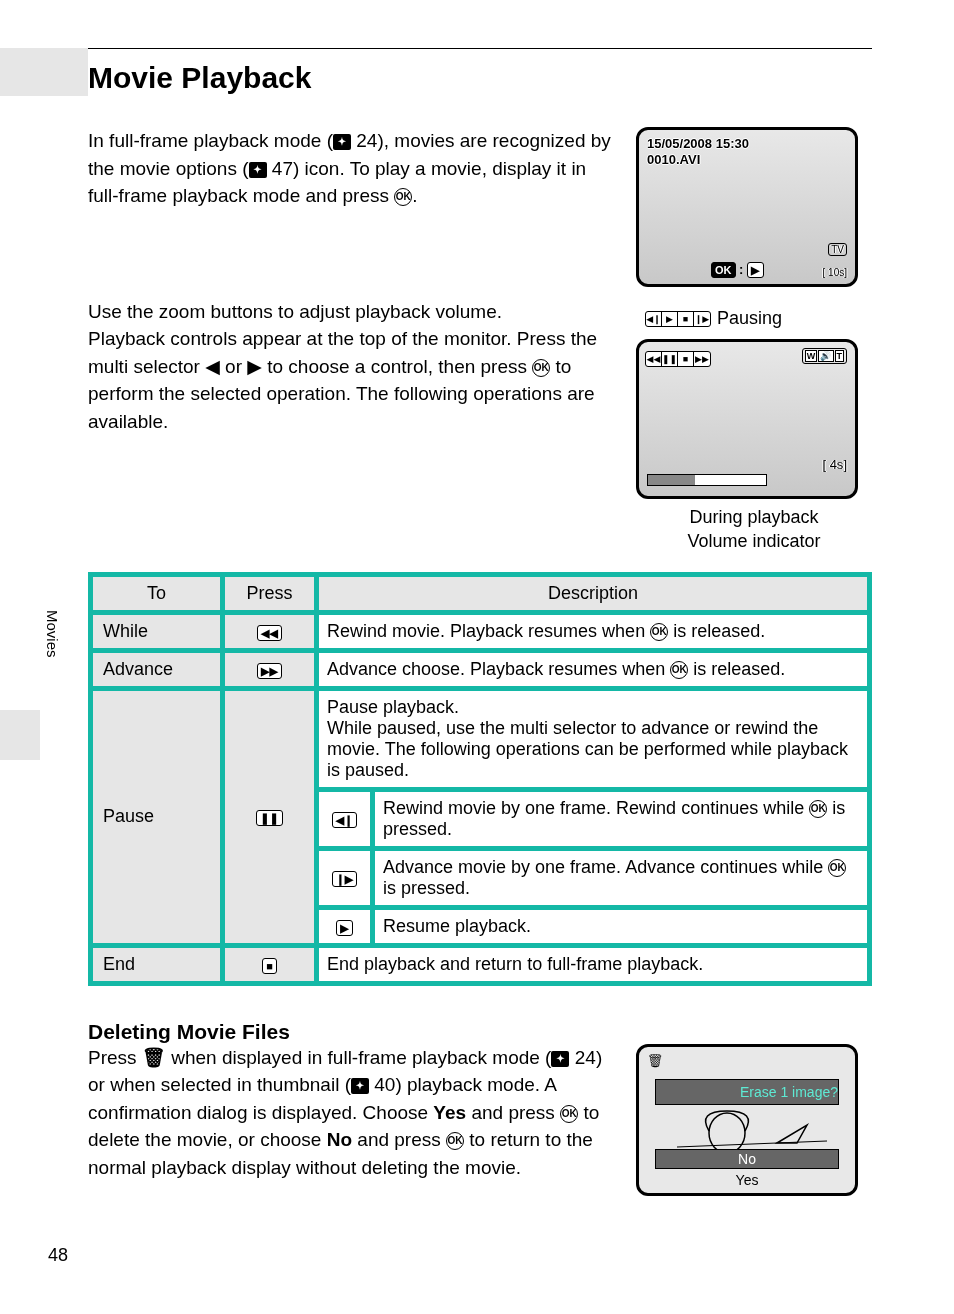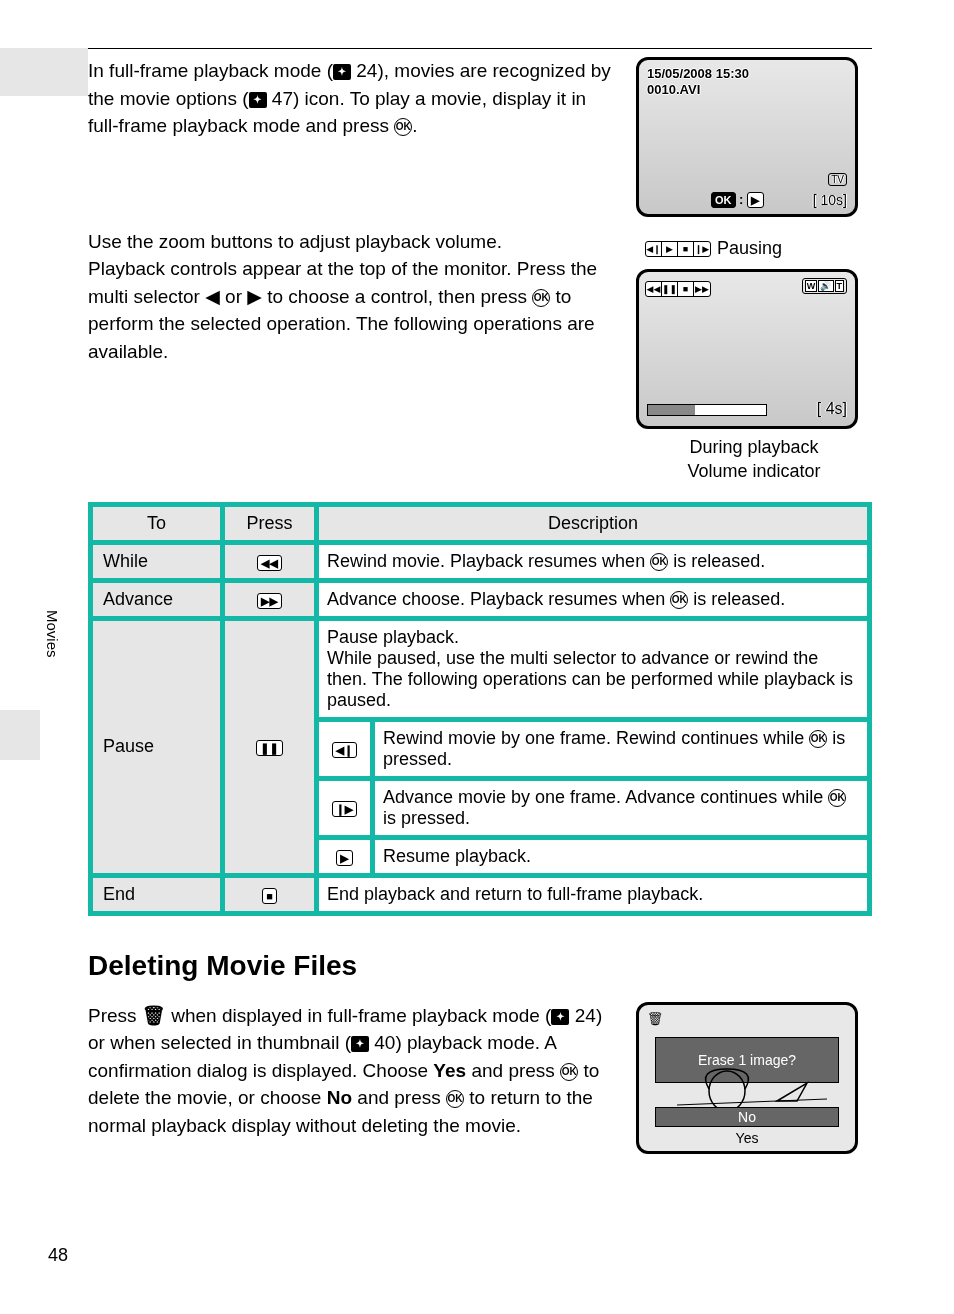--- a/index.html
+++ b/index.html
@@ -52,21 +52,21 @@
     height: 160px;
     border: 3px solid #000;
     border-radius: 12px;
     background: linear-gradient(#e8e8e8, #c8c8c8);
     position: relative;
   }
   .screen .date { position: absolute; left: 8px; top: 6px; font-size: 13px; font-weight: 700; color: #000; text-shadow: 1px 0 #fff, -1px 0 #fff, 0 1px #fff, 0 -1px #fff; }
   .screen .fname { position: absolute; left: 8px; top: 22px; font-size: 13px; font-weight: 700; color: #000; text-shadow: 1px 0 #fff, -1px 0 #fff, 0 1px #fff, 0 -1px #fff; }
   .screen .okplay { position: absolute; left: 72px; bottom: 6px; font-size: 13px; font-weight: 700; }
   .screen .br1 { position: absolute; right: 8px; bottom: 28px; font-size: 10px; border: 1.5px solid #000; border-radius: 3px; padding: 0 2px; color:#000; text-shadow: 1px 0 #fff, -1px 0 #fff;}
-  .screen .br2 { position: absolute; right: 8px; bottom: 6px; font-size: 14px; color:#000; text-shadow: 1px 0 #fff, -1px 0 #fff;}
+  .screen .br2 { position: absolute; right: 8px; bottom: 6px; font-size: 10px; color:#000; text-shadow: 1px 0 #fff, -1px 0 #fff;}
   .screen2 { margin-top: 26px; }
   .pausing-callout {
     position: absolute;
     top: -34px;
     left: 6px;
     display: flex;
     align-items: center;
     gap: 6px;
   }
   .control-strip {
@@ -81,21 +81,21 @@
     border-right: 1px solid #000;
     display: flex; align-items: center; justify-content: center;
     font-size: 9px;
   }
   .control-strip span:last-child { border-right: none; }
   .pausing-label { font-size: 18px; }
   .top-strip { position: absolute; left: 6px; top: 6px; }
   .vol-ind { position: absolute; right: 8px; top: 6px; border: 1.5px solid #000; border-radius: 3px; padding: 1px 2px; font-size: 9px; font-weight:700; display:flex; gap:1px;}
   .vol-ind span{border:1px solid #000; padding:0 1px; background:#fff;}
   .prog { position: absolute; left: 8px; bottom: 10px; width: 120px; height: 12px; border:1px solid #000; background: linear-gradient(90deg, #888 0%, #888 40%, #fff 40%, #fff 100%); }
-  .dur { position: absolute; right: 8px; bottom: 8px; font-size: 16px; color:#000; text-shadow: 1px 0 #fff, -1px 0 #fff;}
+  .dur { position: absolute; right: 8px; bottom: 24px; font-size: 13px; color:#000; text-shadow: 1px 0 #fff, -1px 0 #fff;}
   .screen-captions { text-align: center; font-size: 18px; margin-top: 6px; line-height: 1.35; }
   .side-tab {
     position: absolute;
     left: 44px;
     top: 610px;
     writing-mode: vertical-rl;
     font-size: 15px;
   }
   .side-bar {
     position: absolute;
@@ -150,39 +150,39 @@
     color: #fff;
     border-radius: 2px;
     width: 18px; height: 16px;
     font-size: 10px;
     text-align: center;
     line-height: 16px;
     vertical-align: middle;
     font-weight: 700;
   }
   h2.subsection {
-    font-size: 28px;
+    font-size: 21px;
     font-weight: 700;
     margin-top: 34px;
-    margin-bottom: 20px;
+    margin-bottom: 0;
   }
   .delete-row { display: flex; gap: 16px; }
   .delete-text { flex: 1; font-size: 19px; line-height: 1.45; }
   .delete-screen { width: 236px; }
   .screen3 {
     width: 222px;
     height: 152px;
     border: 3px solid #000;
     border-radius: 12px;
     background: #e8e8e8;
     position: relative;
     overflow: hidden;
   }
   .trash-hdr { position: absolute; left: 8px; top: 6px; font-size: 13px; }
-  .erase-bar { position: absolute; left:16px; right:16px; top: 32px; background: #666; border:1px solid #000; text-align:center; font-size:14px; color:#ffffff; padding:14px 0;}
+  .erase-bar { position: absolute; left:16px; right:16px; top: 32px; background: #666; border:1px solid #000; text-align:right; font-size:14px; color:#5eead4; padding:4px 0;}
   .no-bar { position: absolute; left:16px; right:16px; bottom: 24px; background: #666; border:1px solid #000; text-align:center; font-size:14px; color:#fff; padding:1px 0;}
   .yes-bar { position: absolute; left:16px; right:16px; bottom: 4px; text-align:center; font-size:14px; color:#000; padding:1px 0;}
   .face-sketch { position:absolute; top:56px; left:0; right:0; height:48px; display:flex; justify-content:center; align-items:center;}
   .face-sketch svg { width: 180px; height: 48px; }
   .page-num {
     position: absolute;
     left: 48px;
     bottom: 48px;
     font-size: 18px;
   }
@@ -191,20 +191,21 @@
 <body>
 
 <div class="page">
   <div class="grey-header-bar"></div>
   <div class="side-bar"></div>
   <div class="side-tab">Movies</div>
   <div class="page-num">48</div>
 
   <div class="content">
     <hr class="toprule">
+    <h1 class="section-title">Movie Playback</h1>
 
     <div class="two-col">
       <div class="left-col">
         <p>
           <span>In full-frame playback mode (</span><span class="book-icon">✦</span> <span>24</span><span>), movies are recognized by the movie options (</span><span class="book-icon">✦</span> <span>47</span><span>) icon. To play a movie, display it in full-frame playback mode and press </span><span class="ok-icon">OK</span><span>.</span>
         </p>
         <p style="margin-top:88px">Use the zoom buttons to adjust playback volume.</p>
         <p style="">
           <span>Playback controls appear at the top of the monitor. Press the multi selector </span>◀<span> or </span>▶<span> to choose a control, then press </span><span class="ok-icon">OK</span><span> to perform the selected operation. The following operations are available.</span>
         </p>
@@ -266,21 +267,21 @@
       </tr>
       <tr>
         <td class="to">Advance</td>
         <td class="press"><span class="icon-box">▶▶</span></td>
         <td colspan="2"><span>Advance choose. Playback resumes when </span><span class="ok-icon">OK</span><span> is released.</span></td>
       </tr>
       <tr>
         <td class="to" rowspan="4">Pause</td>
         <td class="press" rowspan="4"><span class="icon-box">❚❚</span></td>
         <td colspan="2" style="white-space:pre-line">Pause playback.
-While paused, use the multi selector to advance or rewind the then. The following operations can be performed while playback is paused.</td>
+While paused, use the multi selector to advance or rewind the movie. The following operations can be performed while playback is paused.</td>
       </tr>
       <tr>
         <td class="subicon"><span class="icon-box">◀❙</span></td>
         <td><span>Rewind movie by one frame. Rewind continues while </span><span class="ok-icon">OK</span><span> is pressed.</span></td>
       </tr>
       <tr>
         <td class="subicon"><span class="icon-box">❙▶</span></td>
         <td><span>Advance movie by one frame. Advance continues while </span><span class="ok-icon">OK</span><span> is pressed.</span></td>
       </tr>
       <tr>

